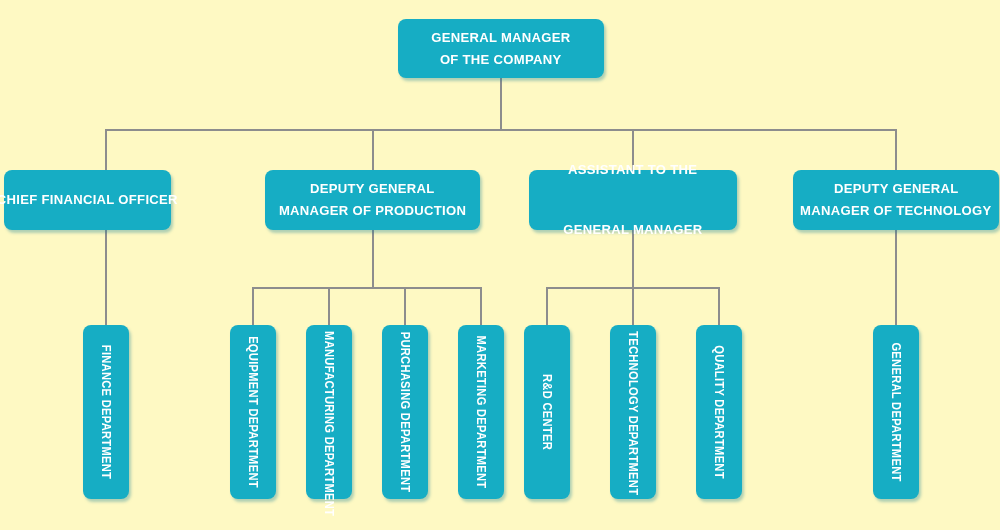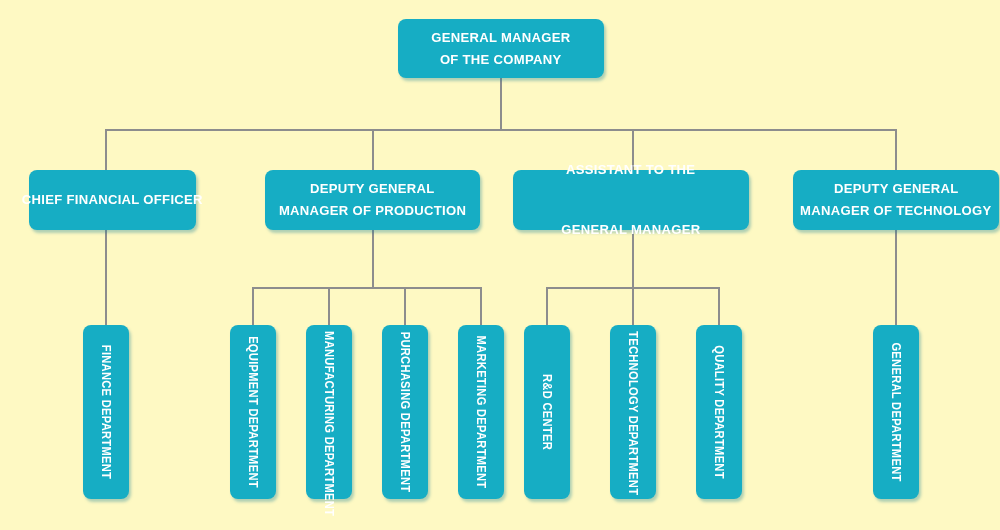--- a/index.html
+++ b/index.html
@@ -90,29 +90,29 @@
   <div class="vline" style="left:546px;top:287px;height:38px;"></div>
   <div class="vline" style="left:718px;top:287px;height:38px;"></div>
 
   <div class="vline" style="left:895px;top:230px;height:95px;"></div>
 
   <div class="hbox" style="left:398px;top:19px;width:206px;height:59px;">
     <span>GENERAL MANAGER</span>
     <span>OF THE COMPANY</span>
   </div>
 
-  <div class="hbox" style="left:4px;top:170px;width:167px;height:60px;margin-left:25px;">
+  <div class="hbox" style="left:4px;top:170px;width:167px;height:60px;">
     <span>CHIEF FINANCIAL OFFICER</span>
     <span></span>
   </div>
   <div class="hbox" style="left:265px;top:170px;width:215px;height:60px;">
     <span>DEPUTY GENERAL</span>
     <span>MANAGER OF PRODUCTION</span>
   </div>
-  <div class="hbox" style="left:513px;top:170px;width:236px;height:60px;gap:38px;">
+  <div class="hbox" style="left:529px;top:170px;width:208px;height:60px;gap:38px;">
     <span>ASSISTANT TO THE</span>
     <span>GENERAL MANAGER</span>
   </div>
   <div class="hbox" style="left:793px;top:170px;width:206px;height:60px;">
     <span>DEPUTY GENERAL</span>
     <span>MANAGER OF TECHNOLOGY</span>
   </div>
 
   <div class="vbox" style="left:83px;">
     <span class="vlabel">FINANCE DEPARTMENT</span>

